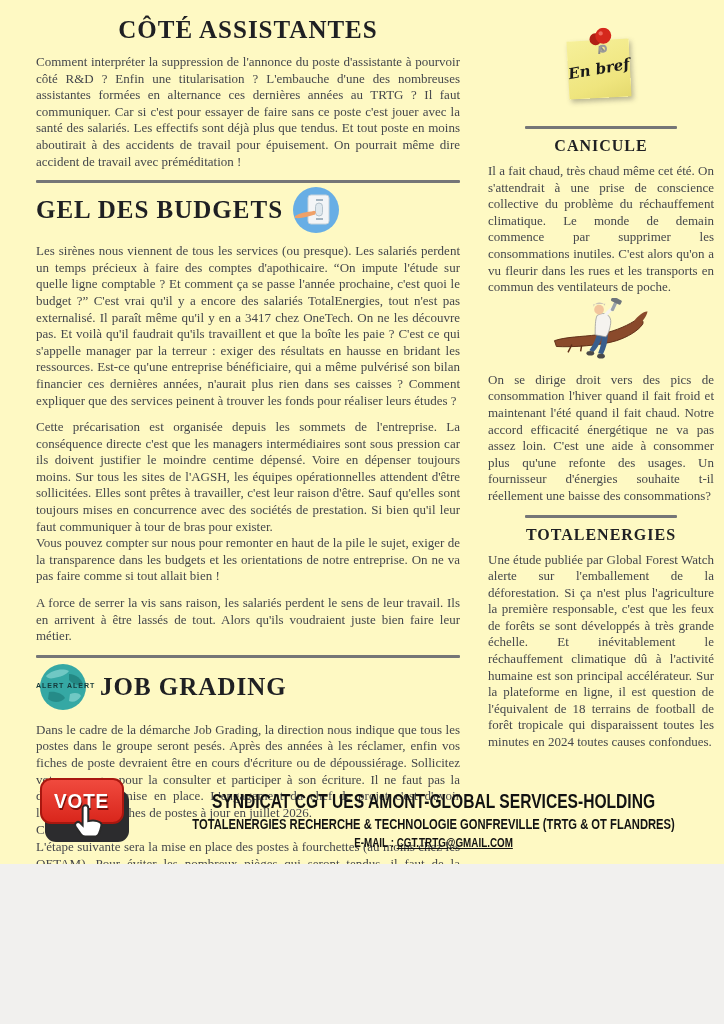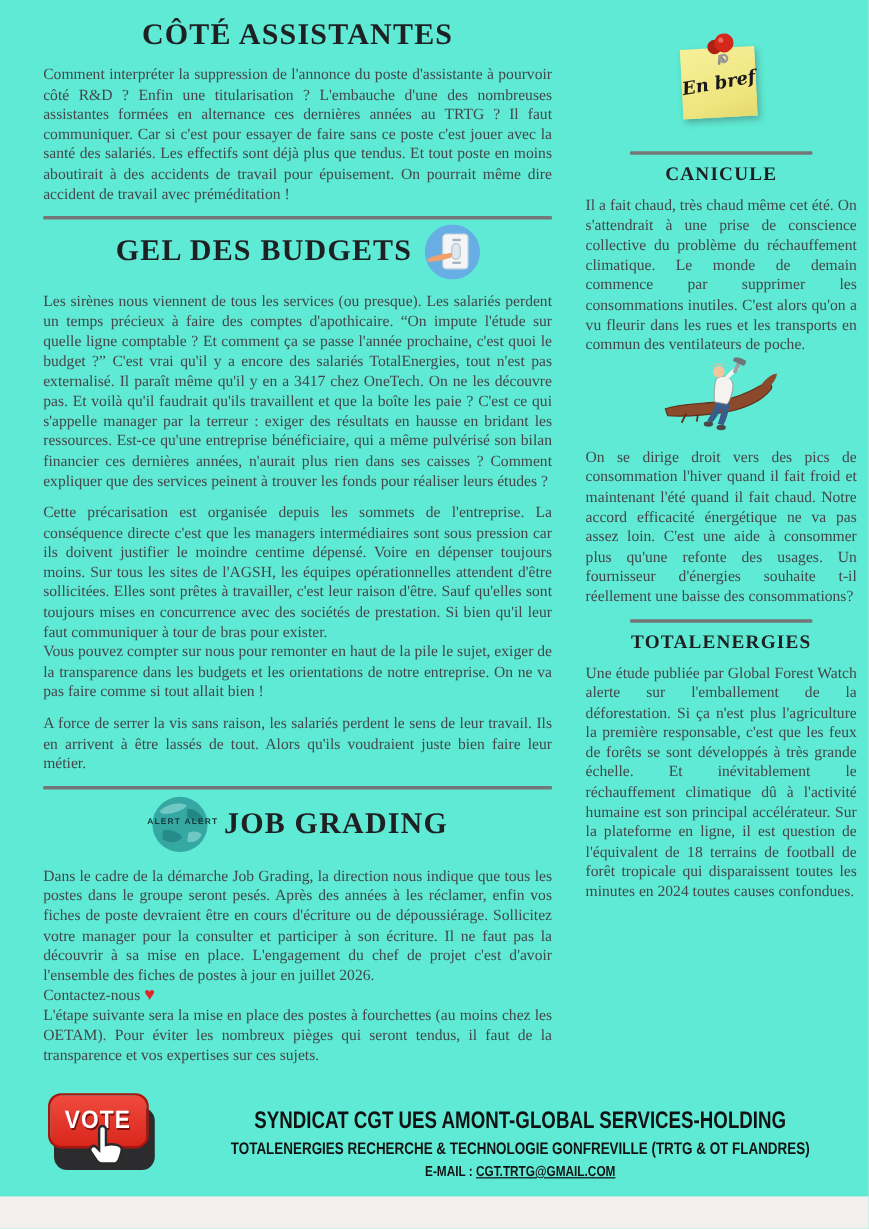--- a/index.html
+++ b/index.html
@@ -1,40 +1,40 @@
 <!DOCTYPE html>
 <html><head>
 <meta charset="utf-8">
 <style>
   html,body { margin:0; padding:0; }
   body { width:724px; height:1024px; background:#f1f0ee; }
   .page {
-    position:relative; width:724px; height:997px; overflow:hidden;
-    font-family:"Liberation Serif", serif; background:#5eead4;
+    position:relative; width:724px; height:864px; overflow:hidden;
+    font-family:"Liberation Serif", serif; background:#fef9c3;
   }
   .columns { display:flex; gap:28px; padding:10px 14px 0 36px; height:915px; overflow:hidden; }
   .col-left { width:424px; flex:0 0 424px; }
   .col-right { width:226px; flex:0 0 226px; }
 
   .section-title {
     font-size:25px; font-weight:700; letter-spacing:1px; color:#1f2023;
     text-align:center; margin:6px 0 10px;
   }
   .col-right .section-title { font-size:16px; margin:4px 0 8px; }
 
   p.body {
     font-size:13px; line-height:16.6px; color:#45474c;
     text-align:justify; margin:0 0 10px;
   }
   p.tight { margin-bottom:0; }
 
   .sep { border:none; height:3px; background:#757677; margin:10px 0 4px; border-radius:1px; }
   .sep.short { width:152px; margin:10px auto 8px; }
 
-  .title-row { display:flex; align-items:center; justify-content:center; gap:10px; margin:4px 0 10px; }
+  .title-row { display:flex; align-items:center; justify-content:flex-start; gap:10px; margin:4px 0 10px; }
   .title-row .section-title { margin:0; }
 
   
   .gel-icon { width:46px; height:46px; flex:0 0 46px; }
 
   
   .globe-logo { position:relative; width:54px; height:50px; flex:0 0 54px; }
   .globe-text {
     position:absolute; left:0; right:0; top:20px; text-align:center;
     font-family:"Liberation Sans", sans-serif; font-size:7px; font-weight:700;

